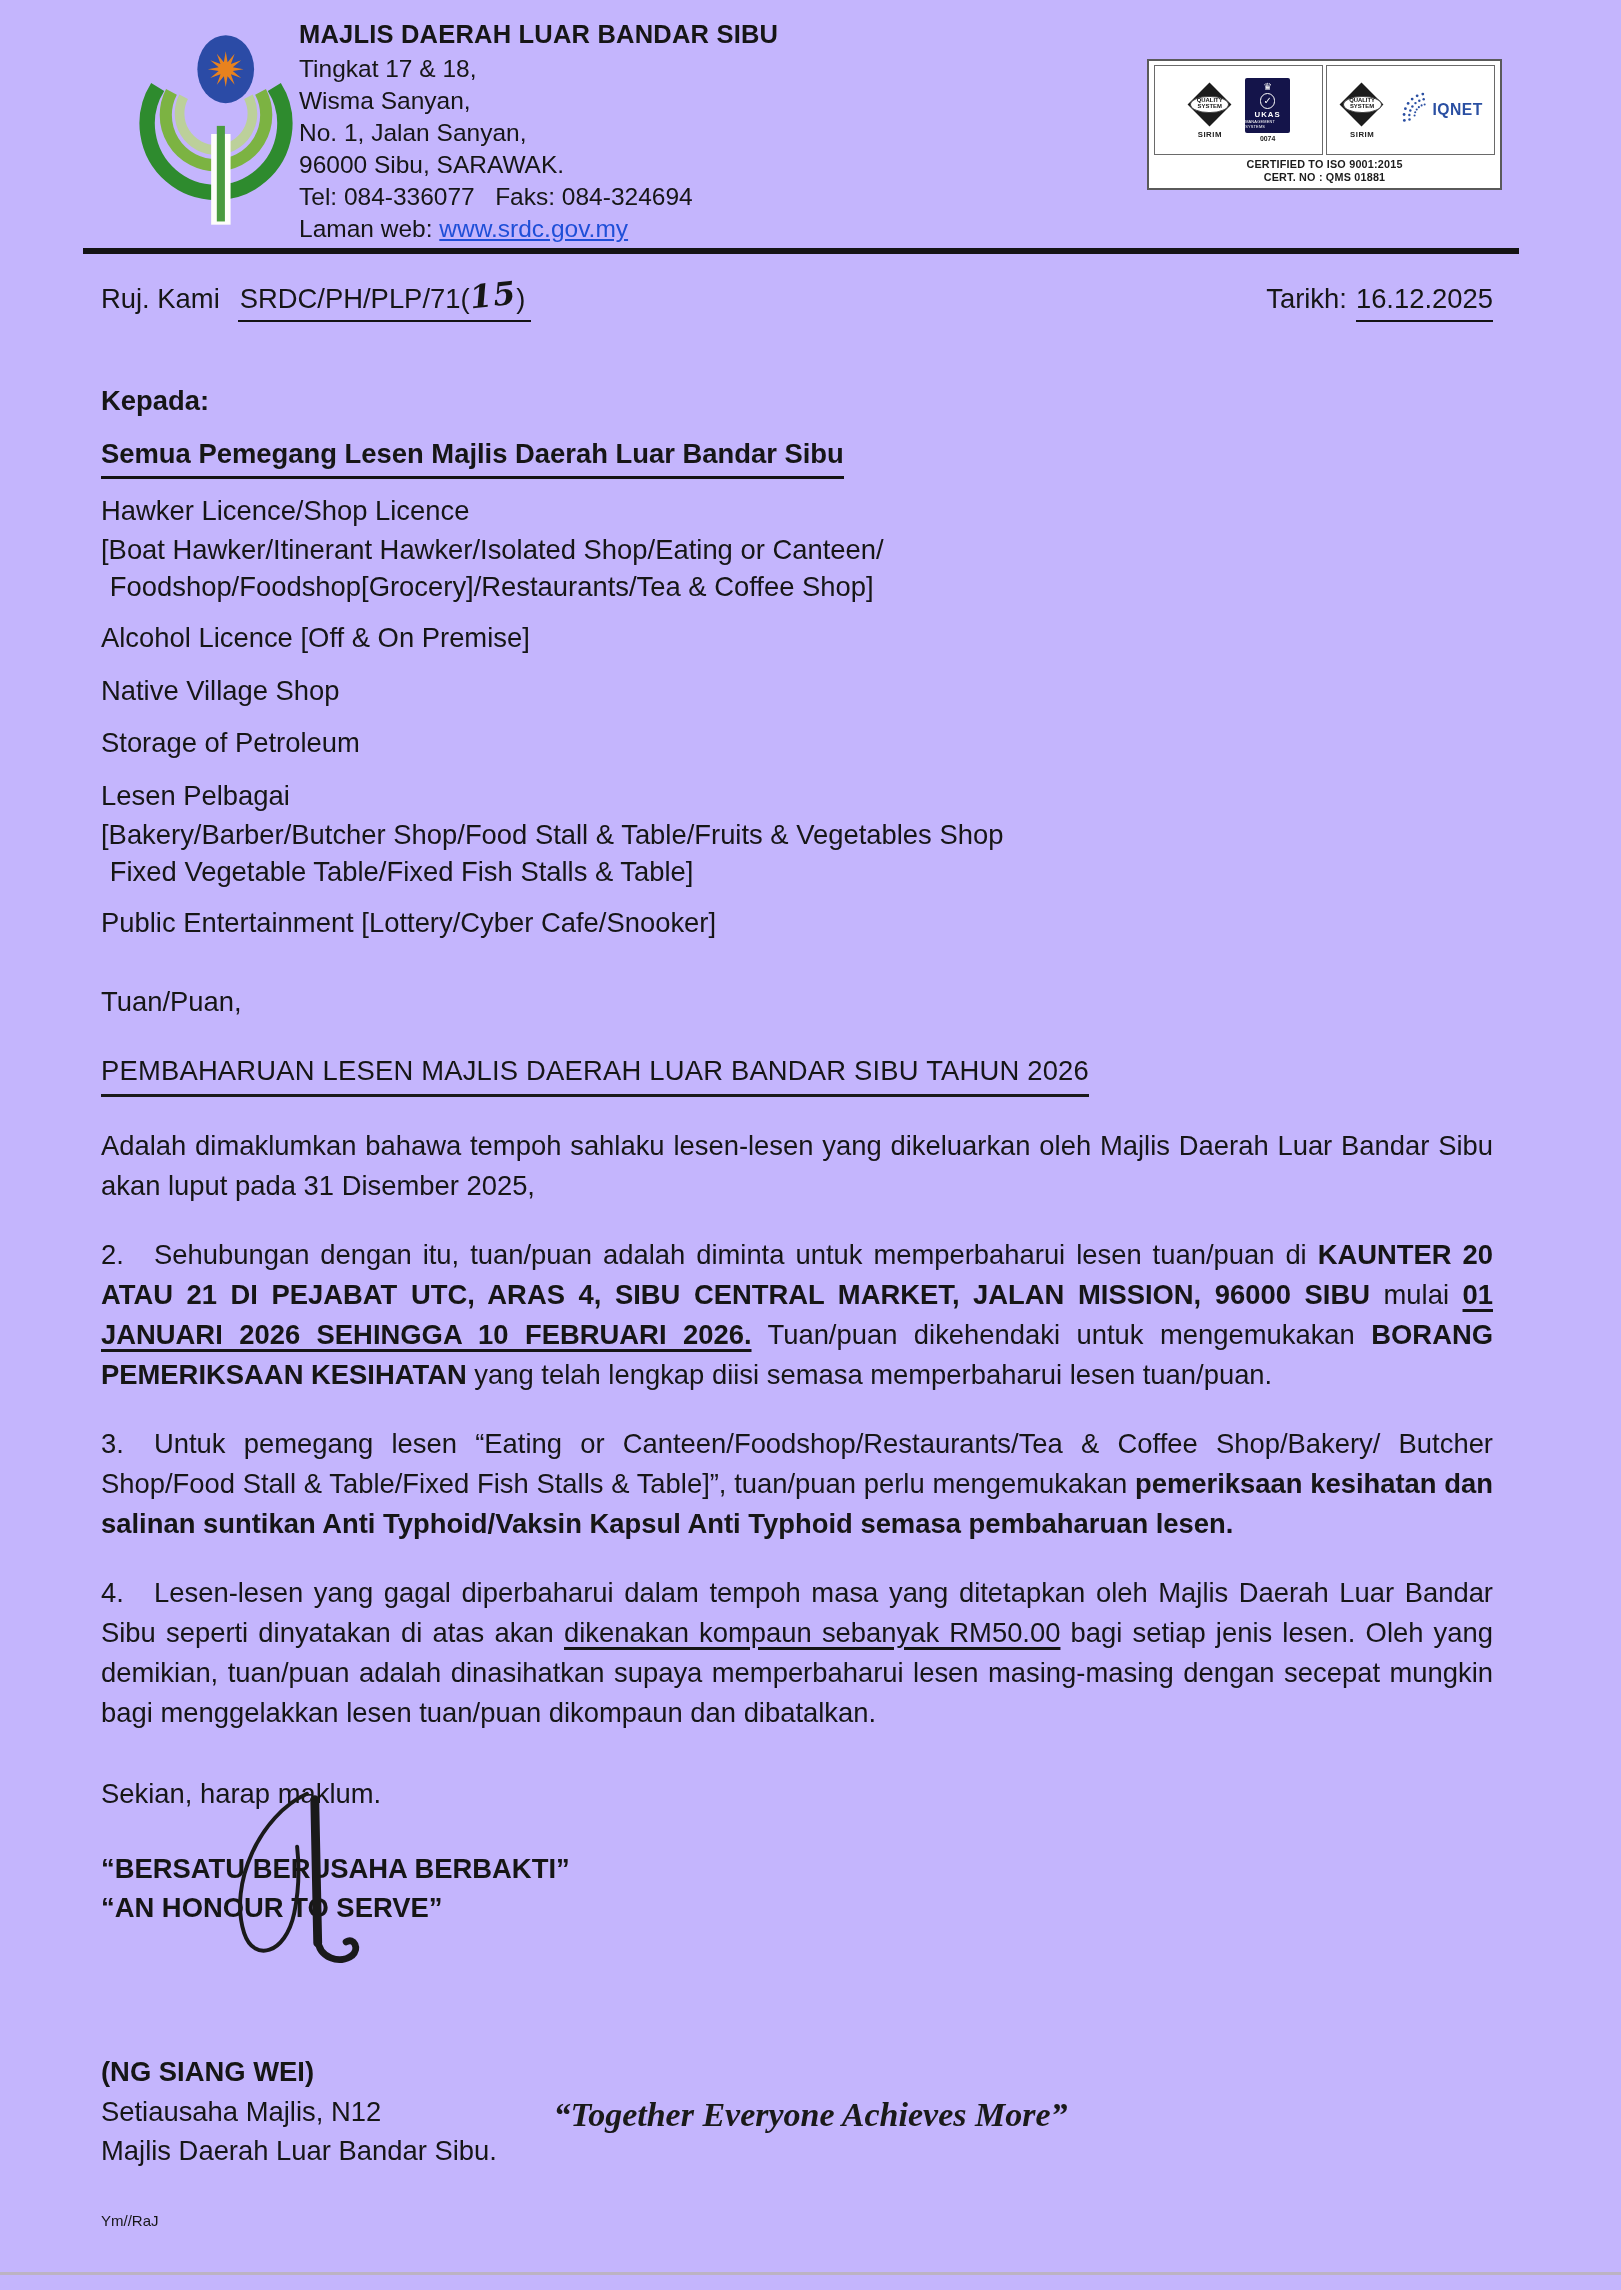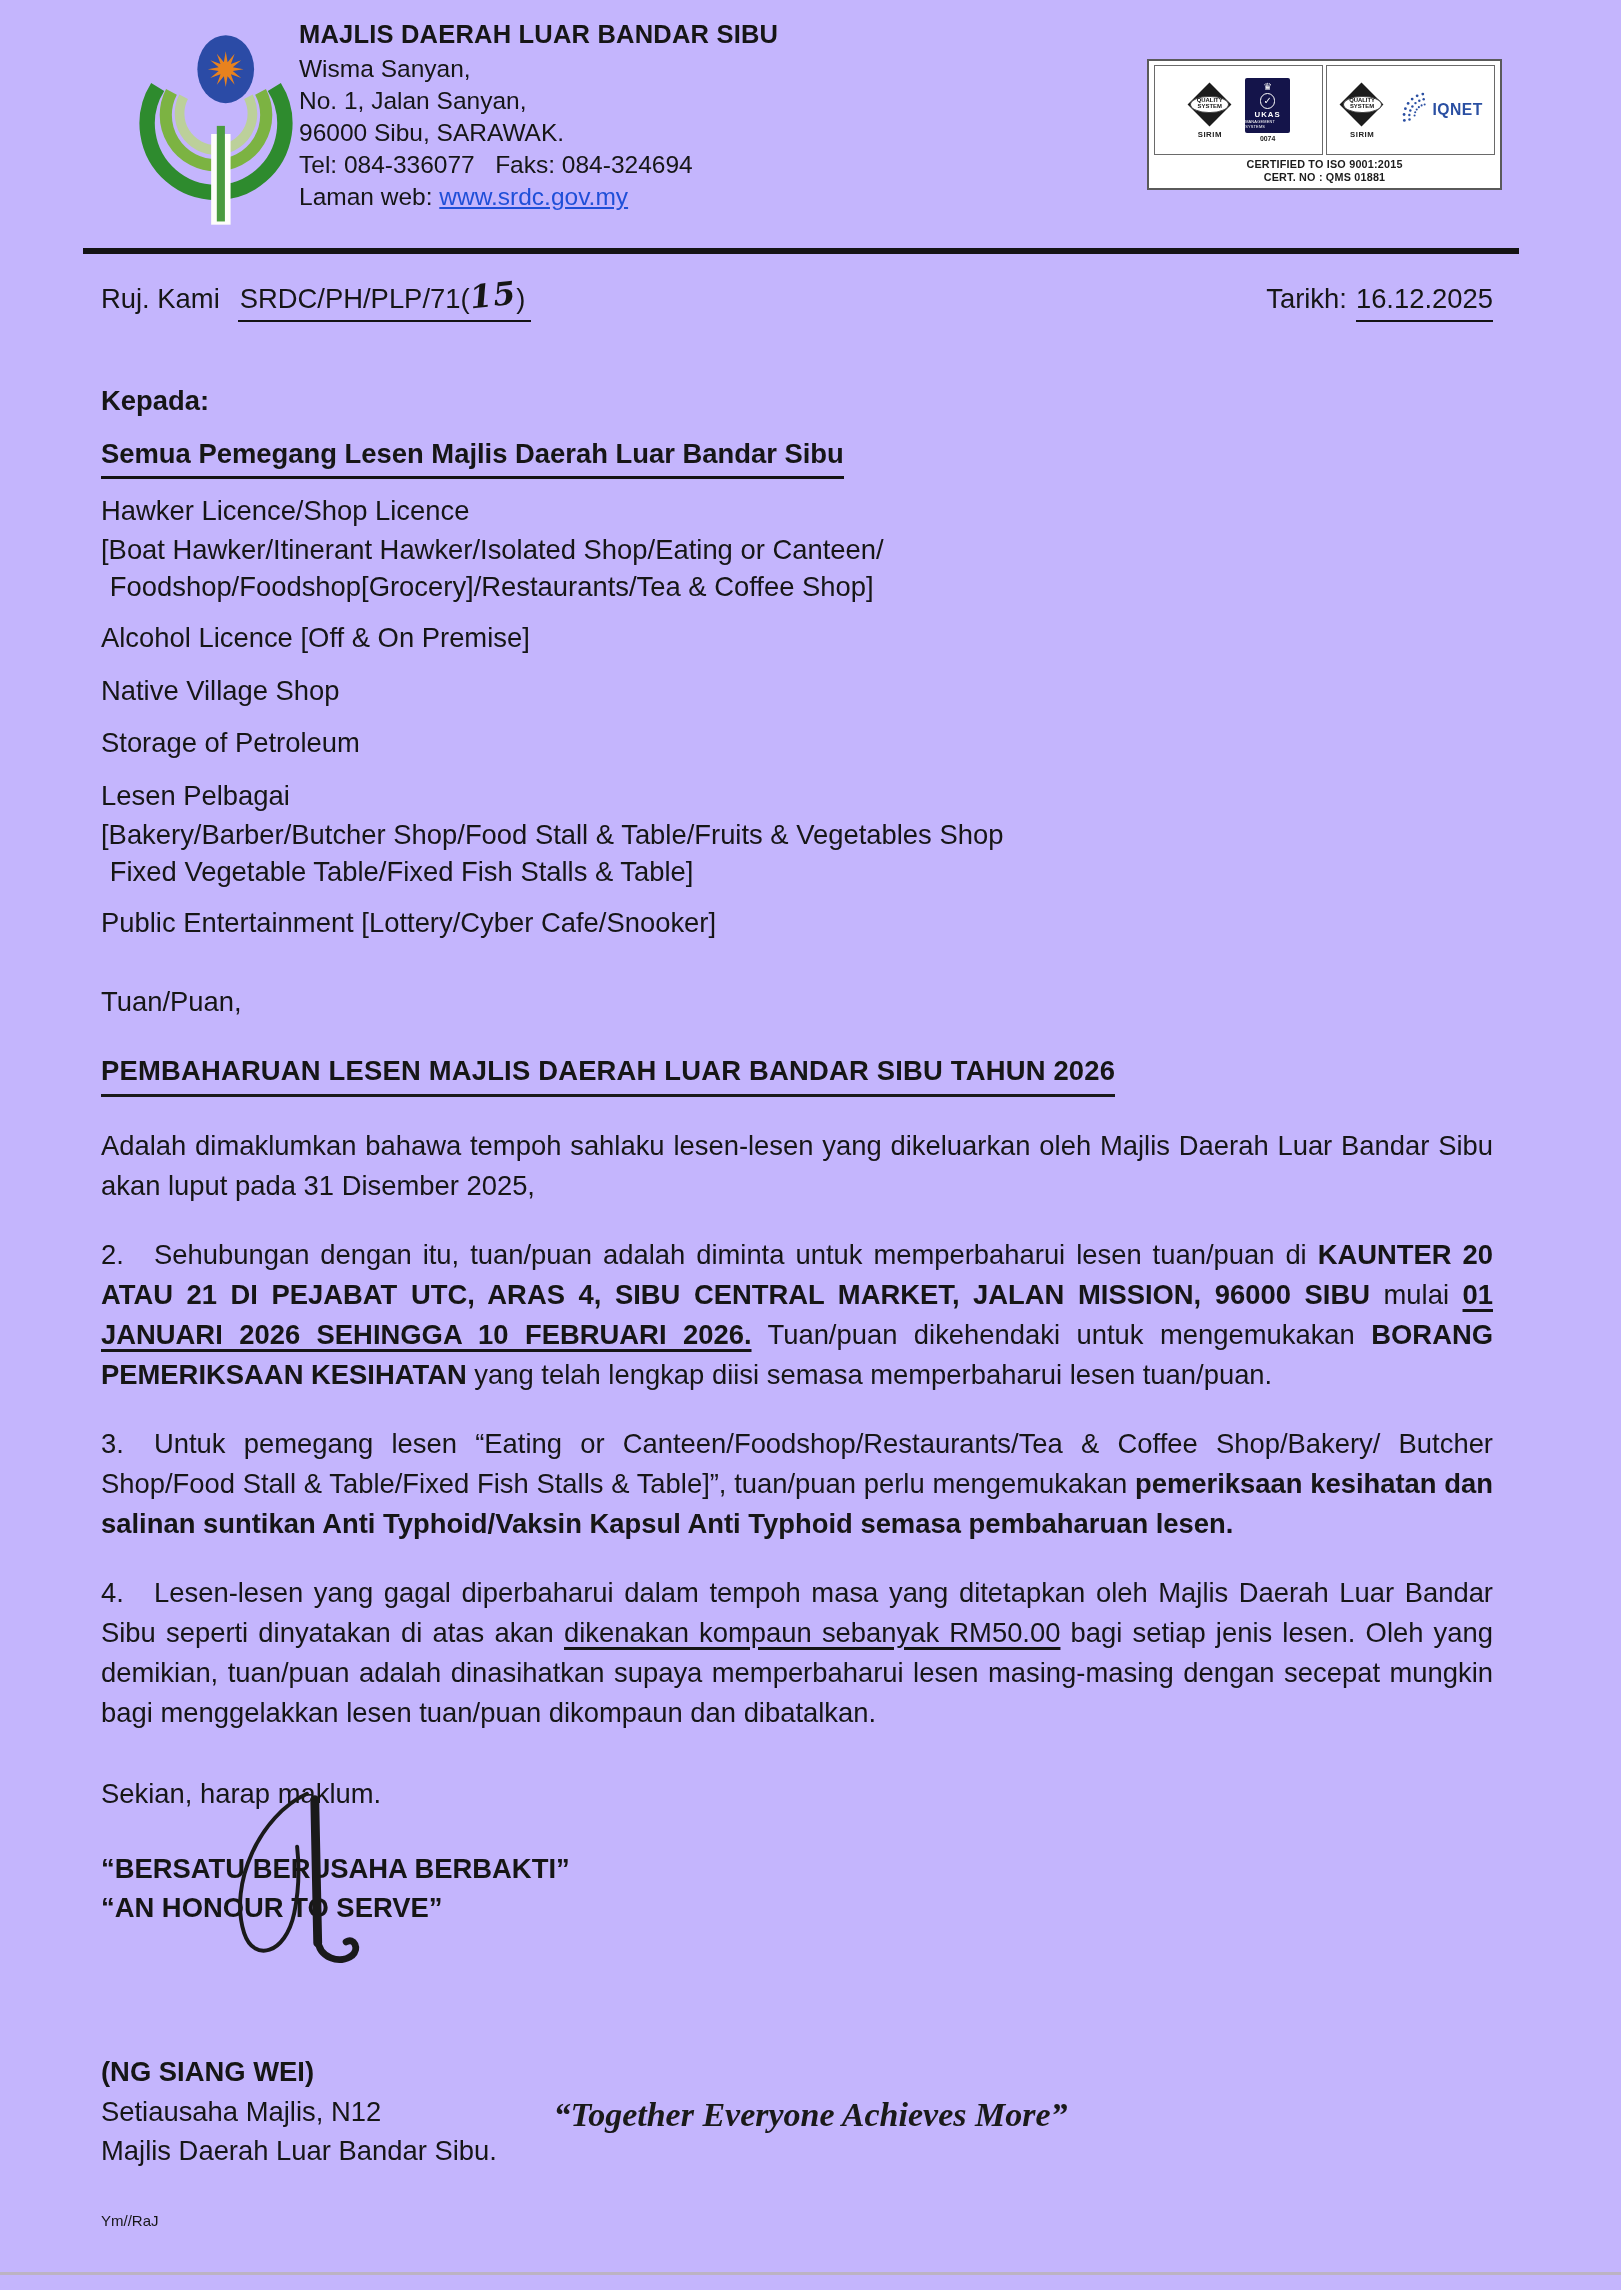--- a/index.html
+++ b/index.html
@@ -63,21 +63,21 @@
   .u-date{border-bottom:2.9px solid #141414;padding-bottom:1px;}
   .bold{font-weight:bold;}
   .kepada{margin-top:59px;font-weight:bold;}
   .addressee{margin-top:12.7px;}
   .addressee span{font-weight:bold;border-bottom:3.4px solid #141414;padding-bottom:2px;display:inline-block;}
   .lic-head{margin-top:12.7px;font-weight:normal;}
   .lic-sub{line-height:37px;}
   .lic-sub.cont{padding-left:8.8px;}
   .salutation{margin-top:39px;}
   .subject{margin-top:29px;}
-  .subject span{font-weight:bold;border-bottom:3.9px solid #1a1a1a;padding-bottom:2.9px;display:inline-block;letter-spacing:0.2px;}
+  .subject span{font-weight:normal;border-bottom:3.9px solid #1a1a1a;padding-bottom:2.9px;display:inline-block;letter-spacing:0.2px;}
   .para{margin-top:29px;text-align:justify;}
   .pnum{display:inline-block;width:53px;}
   .u-run{text-decoration:underline;text-decoration-thickness:2.9px;text-underline-offset:4.9px;}
   .closing{margin-top:41px;}
   .mottos{margin-top:35px;font-weight:bold;line-height:39px;}
   .sign-name{margin-top:125px;font-weight:bold;}
   .sign-line{line-height:39px;}
   .initials{margin-top:31px;font-size:15px;}
   .sig-svg{position:absolute;left:201px;top:1776px;pointer-events:none;}
   .footer-motto{position:absolute;left:0;top:2096px;width:1621px;text-align:center;
@@ -94,20 +94,21 @@
     <path d="M 45 76 A 62 62 0 1 0 155 76" fill="none" stroke="var(--logo-mid-green)" stroke-width="15"></path>
     <path d="M 60 82 A 45 45 0 1 0 140 82" fill="none" stroke="var(--logo-light-green)" stroke-width="12"></path>
     <rect x="94" y="128" width="24" height="112" fill="#fdfdfa"></rect>
     <rect x="101" y="118" width="10" height="118" fill="#4a9b3f"></rect>
     <ellipse cx="112" cy="48" rx="35" ry="42" fill="var(--logo-blue)"></ellipse>
     <polygon fill="var(--logo-orange)" points="134,48 120.7,50.3 131.1,59 118.4,54.4 123,67.1 114.3,56.7 112,70 109.7,56.7 101,67.1 105.6,54.4 92.9,59 103.3,50.3 90,48 103.3,45.7 92.9,37 105.6,41.6 101,28.9 109.7,39.3 112,26 114.3,39.3 123,28.9 118.4,41.6 131.1,37 120.7,45.7"></polygon>
   </svg>
 
   <div class="head-text">
     <div class="org-name">MAJLIS DAERAH LUAR BANDAR SIBU</div>
+    <div class="addr">Tingkat 17 &amp; 18,</div>
     <div class="addr">Wisma Sanyan,</div>
     <div class="addr">No. 1, Jalan Sanyan,</div>
     <div class="addr">96000 Sibu, SARAWAK.</div>
     <div class="addr ws-pre">Tel: 084-336077   Faks: 084-324694</div>
     <div class="addr"><span>Laman web: </span><a class="weblink">www.srdc.gov.my</a></div>
   </div>
 
   <div class="cert">
     <div class="cert-panels">
       <div class="cert-panel">

